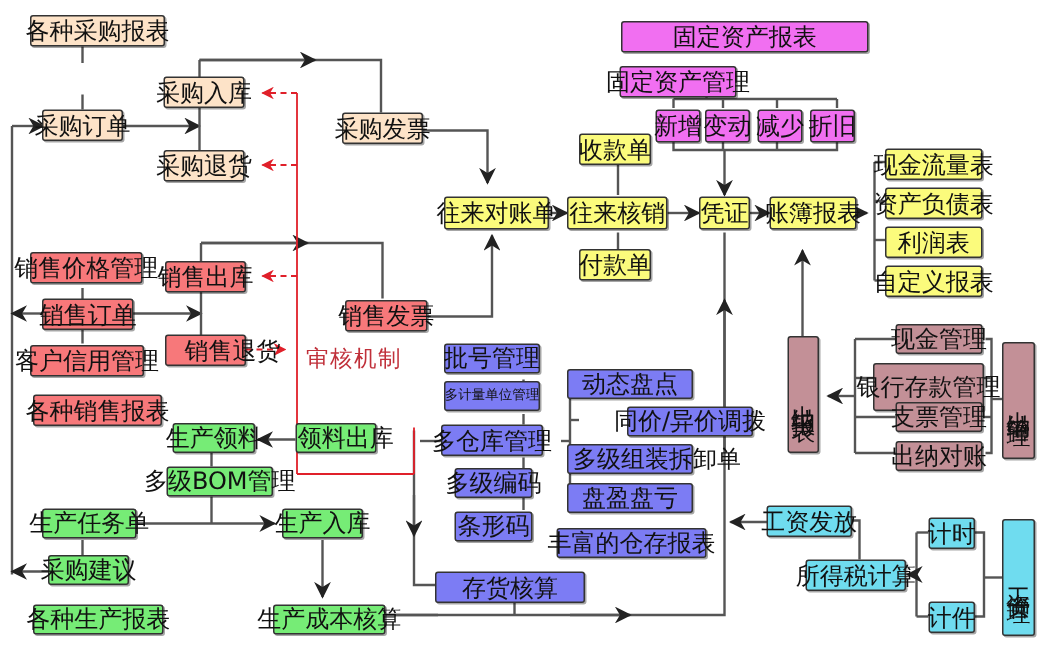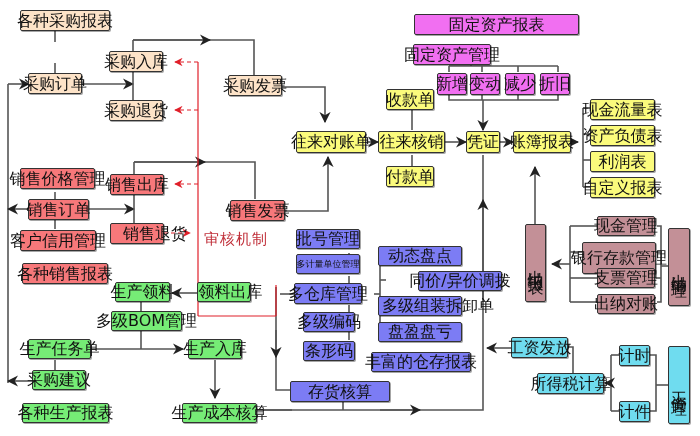--- a/index.html
+++ b/index.html
@@ -143,21 +143,21 @@
   </g>
 </svg>
 
 <div class="node c-purchase" style="left:20px;top:10px;width:90px;height:21px;">各种采购报表</div>
 <div class="node c-purchase" style="left:28px;top:73px;width:54px;height:21px;">采购订单</div>
 <div class="node c-purchase" style="left:109px;top:51px;width:54px;height:21px;">采购入库</div>
 <div class="node c-purchase" style="left:109px;top:100px;width:54px;height:21px;">采购退货</div>
 <div class="node c-purchase" style="left:228px;top:75px;width:54px;height:21px;">采购发票</div>
 
 <div class="node c-sales" style="left:20px;top:168px;width:75px;height:21px;">销售价格管理</div>
-<div class="node c-sales" style="left:28px;top:199px;width:61px;height:21px;">销售订单</div>
+<div class="node c-sales" style="left:28px;top:199px;width:61px;height:21px;text-decoration:underline;">销售订单</div>
 <div class="node c-sales" style="left:20px;top:230px;width:76px;height:21px;">客户信用管理</div>
 <div class="node c-sales" style="left:22px;top:263px;width:86px;height:21px;">各种销售报表</div>
 <div class="node c-sales" style="left:110px;top:174px;width:54px;height:21px;">销售出库</div>
 <div class="node c-sales" style="left:110px;top:223px;width:54px;height:21px;padding-left:36px;">销售退货</div>
 <div class="node c-sales" style="left:230px;top:200px;width:55px;height:21px;">销售发票</div>
 
 <div class="audit-label" style="left:204px;top:230px;">审核机制</div>
 
 <div class="node c-prod" style="left:115px;top:282px;width:55px;height:20px;">生产领料</div>
 <div class="node c-prod" style="left:197px;top:282px;width:54px;height:20px;padding-left:13px;">领料出库</div>

